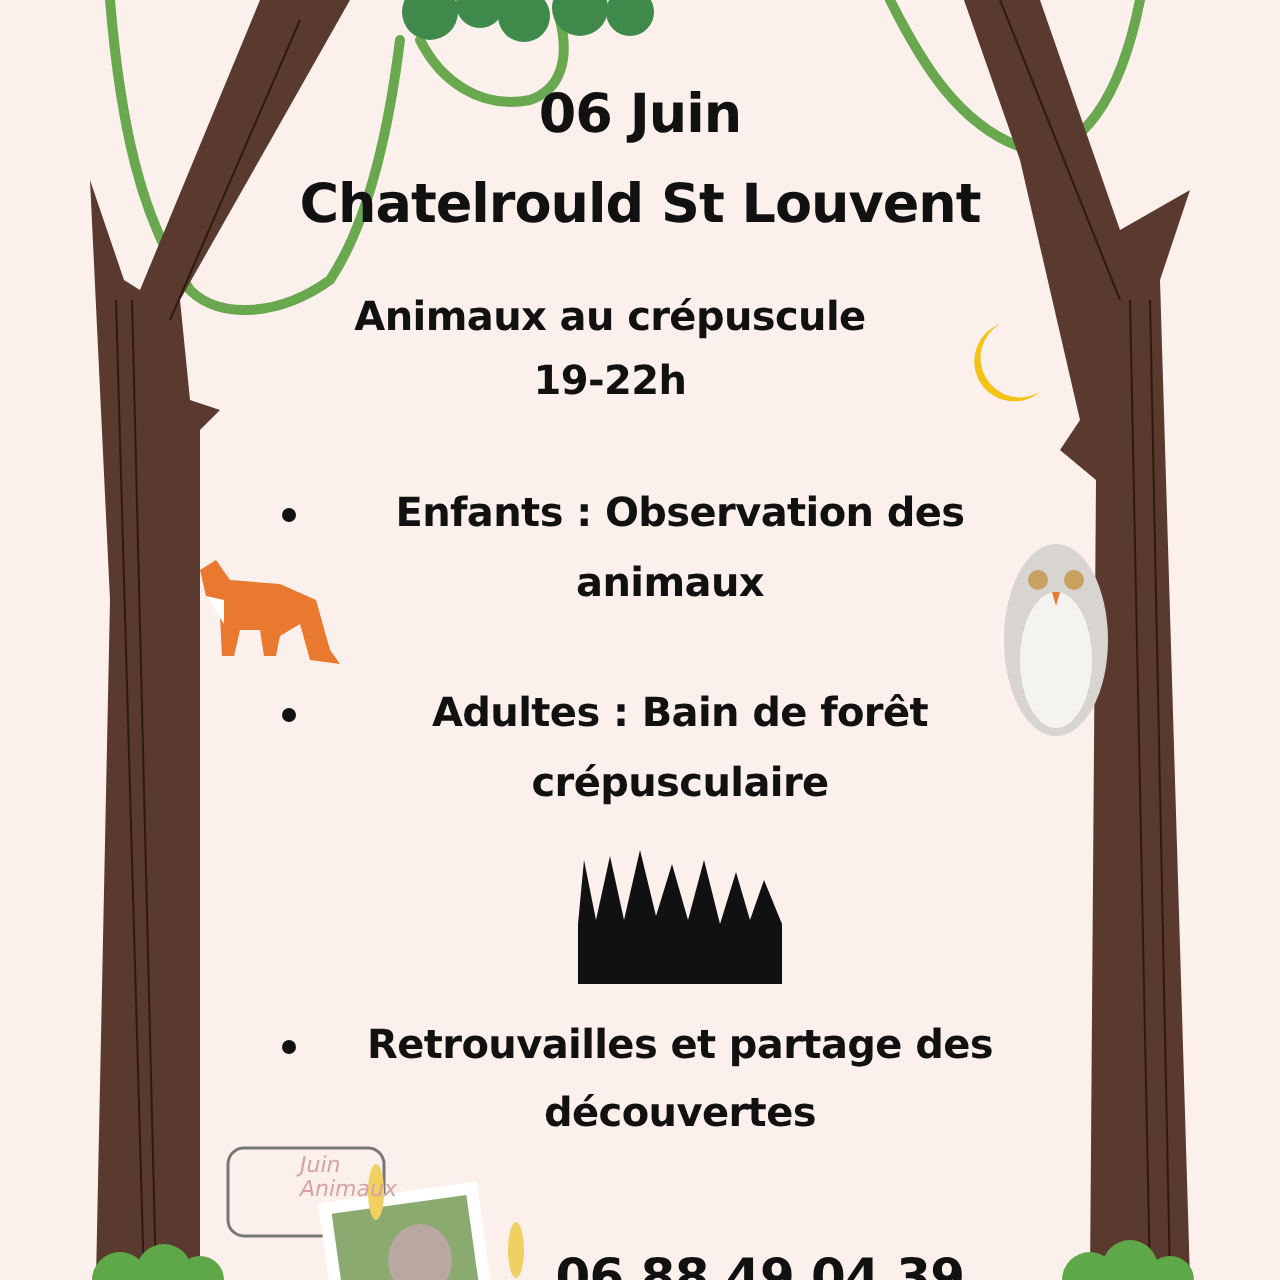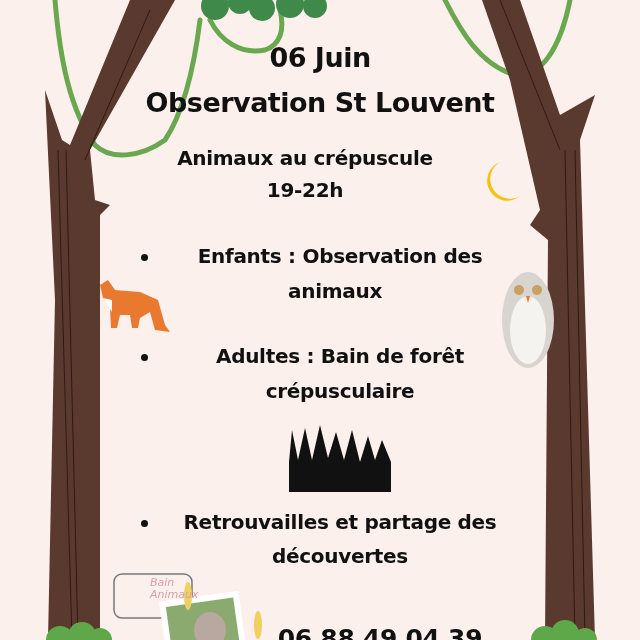--- a/index.html
+++ b/index.html
@@ -84,34 +84,34 @@
     <rect x="168" y="602" width="68" height="44" fill="#8aaa70" transform="rotate(-8 202 620)"></rect>
     <ellipse cx="210" cy="630" rx="16" ry="18" fill="#b8a8a0"></ellipse>
   </g>
   <g fill="#f0d060">
       <ellipse cx="188" cy="596" rx="4" ry="14"></ellipse>
       <ellipse cx="258" cy="625" rx="4" ry="14"></ellipse>
     </g>
 </svg>
 
 <div class="t title" style="top:42px;">06 Juin</div>
-<div class="t title" style="top:87px;">Observation St Louvent</div>
+<div class="t title" style="top:87px;">Chatelrould St Louvent</div>
 <div class="t sub" style="top:146px;left:-15px;">Animaux au crépuscule</div>
 <div class="t sub" style="top:178px;left:-15px;">19-22h</div>
 
 <span class="dot" style="left:141px;top:254px;"></span>
 <div class="t bul" style="top:244px;left:20px;">Enfants : Observation des</div>
 <div class="t bul" style="top:279px;left:15px;">animaux</div>
 
 <span class="dot" style="left:141px;top:354px;"></span>
 <div class="t bul" style="top:344px;left:20px;">Adultes : Bain de forêt</div>
 <div class="t bul" style="top:379px;left:20px;">crépusculaire</div>
 
 <span class="dot" style="left:141px;top:520px;"></span>
 <div class="t bul" style="top:510px;left:20px;">Retrouvailles et partage des</div>
 <div class="t bul" style="top:544px;left:20px;">découvertes</div>
 
 <div style="position:absolute;left:150px;top:577px;font-size:11px;color:#d8a0a8;font-style:italic;line-height:12px;">
-  <div>Bain</div>
+  <div>Juin</div>
   <div>Animaux</div>
 </div>
 
 <div class="t phone" style="top:624px;left:60px;">06 88 49 04 39</div>
 
 </body></html>

